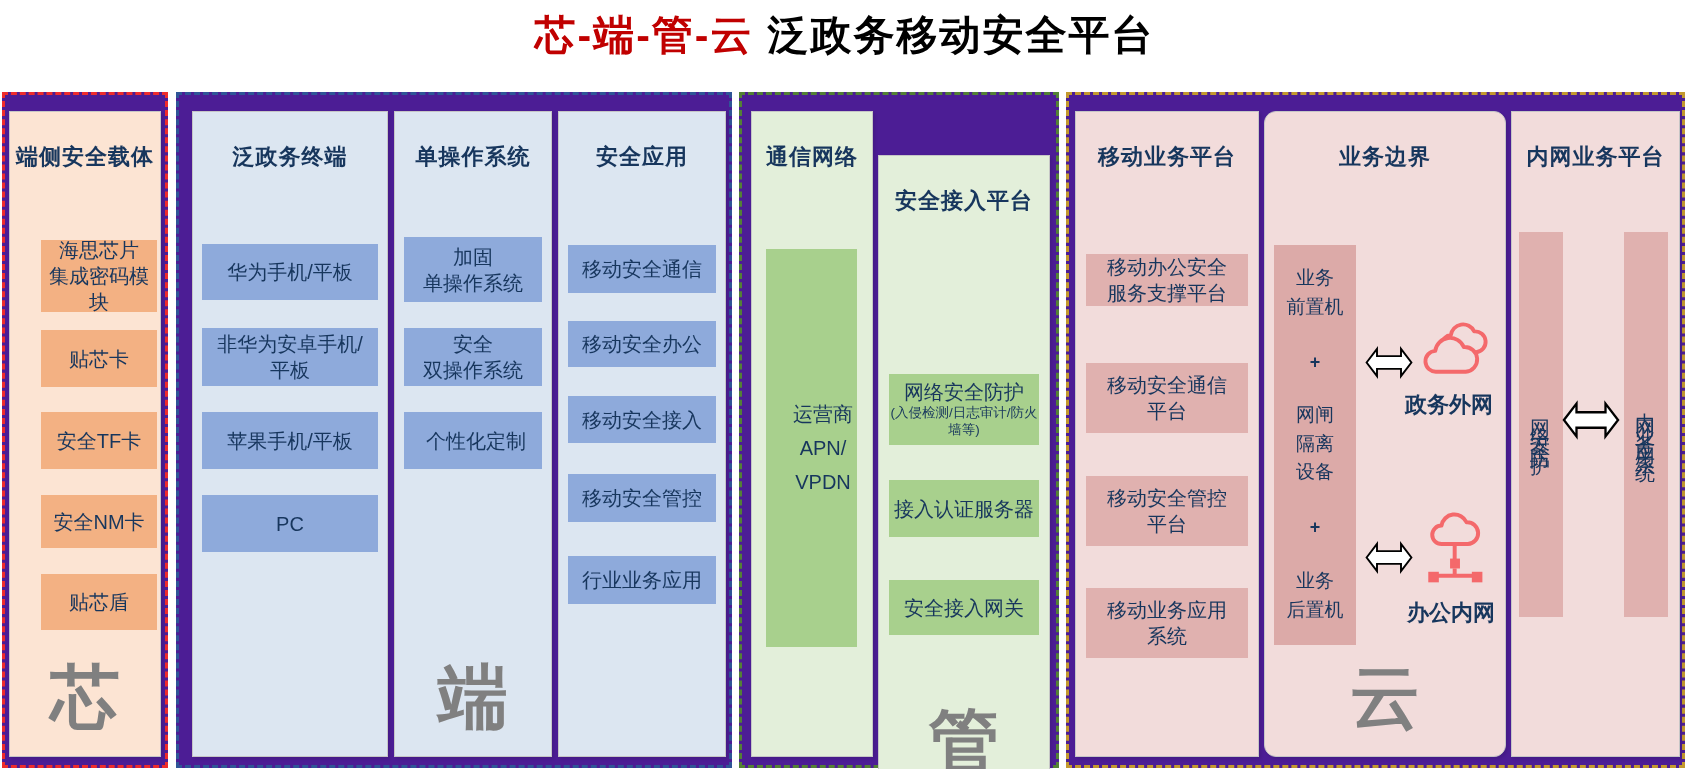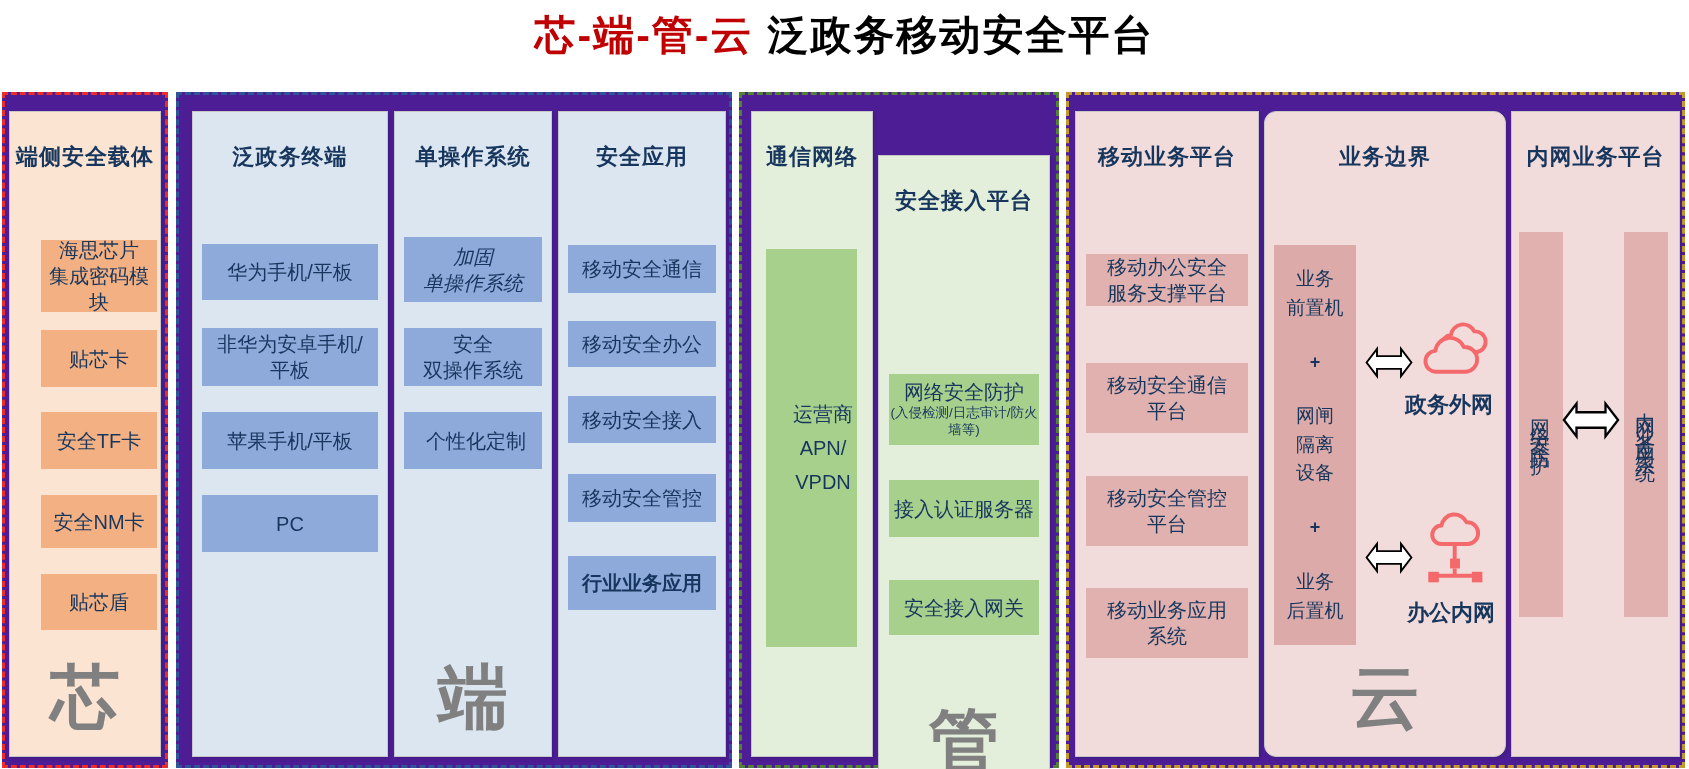--- a/index.html
+++ b/index.html
@@ -41,40 +41,40 @@
 
   
   .chip-b1{top:128px;height:72px;} .chip-b2{top:218px;height:57px;}
   .chip-b3{top:300px;height:57px;} .chip-b4{top:383px;height:53px;}
   .chip-b5{top:462px;height:56px;}
 
   
   .t1-b1{top:132px;height:56px;} .t1-b2{top:216px;height:58px;}
   .t1-b3{top:300px;height:57px;} .t1-b4{top:383px;height:57px;}
   
-  .t2-b1{top:125px;height:65px;font-style:italic;} .t2-b2{top:216px;height:58px;} .t2-b3{top:300px;height:57px;padding-left:6px;}
+  .t2-b1{top:125px;height:65px;} .t2-b2{top:216px;height:58px;} .t2-b3{top:300px;height:57px;padding-left:6px;}
   
   .t3-b1{top:133px;height:48px;} .t3-b2{top:209px;height:46px;} .t3-b3{top:284px;height:47px;}
-  .t3-b4{top:362px;height:48px;} .t3-b5{top:444px;height:54px;font-weight:bold;}
+  .t3-b4{top:362px;height:48px;} .t3-b5{top:444px;height:48px;}
 
   
   .p1-b1{top:137px;height:398px;left:14px;right:15px;line-height:1.7;padding-left:23px;}
   .p2-b1{top:218px;height:71px;flex-direction:column;line-height:1.25;}
   .p2-b1 .sub{font-size:13.5px;line-height:1.25;}
   .p2-b2{top:324px;height:57px;} .p2-b3{top:424px;height:55px;}
 
   
   .c1-b1{top:142px;height:52px;} .c1-b2{top:251px;height:70px;}
   .c1-b3{top:364px;height:70px;} .c1-b4{top:476px;height:70px;}
 
   
   .boundary-box{position:absolute;left:9px;top:133px;width:82px;height:400px;background:#dcaaa8;
         display:flex;flex-direction:column;justify-content:space-between;align-items:center;
         padding:20px 0;box-sizing:border-box;color:#17365d;font-size:19px;text-align:center;}
-  .boundary-box .grp{white-space:pre-line;line-height:1.5;}
+  .boundary-box .grp{white-space:pre-line;line-height:1.5;font-family:Liberation Mono, monospace;}
   .boundary-box .plus{font-size:18px;font-weight:bold;}
   .harrow{position:absolute;width:48px;height:45px;}
   .arrow1{left:100px;top:228px;} .arrow2{left:100px;top:423px;}
   .cloud-icon1{position:absolute;left:152px;top:193px;width:78px;height:84px;}
   .cloud-icon2{position:absolute;left:158px;top:388px;width:66px;height:100px;}
   .net-label{position:absolute;text-align:center;font-size:22px;font-weight:bold;color:#17365d;}
   .label1{left:128px;top:278px;width:112px;}
   .label2{left:132px;top:486px;width:108px;}
 
   

